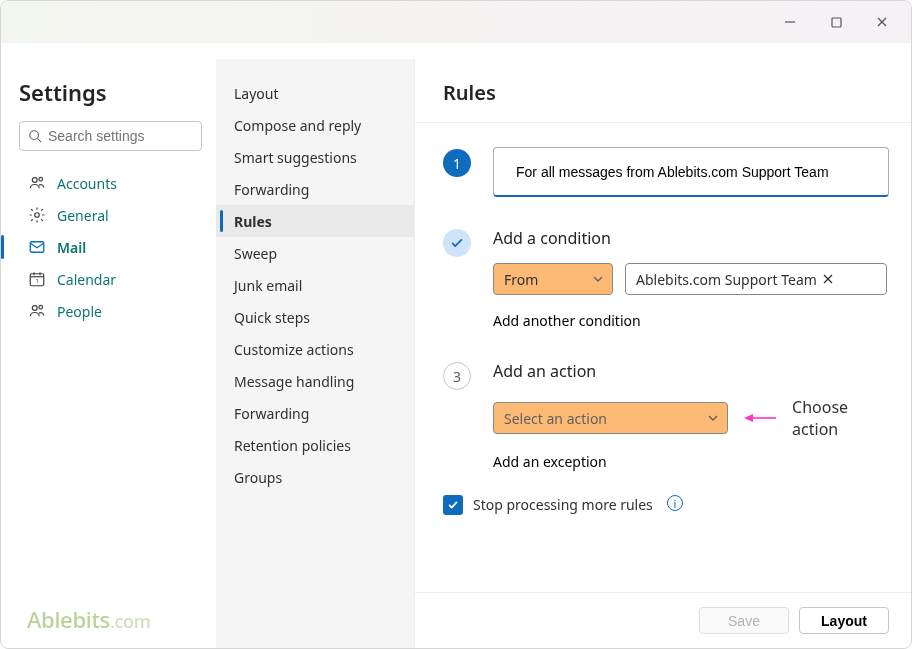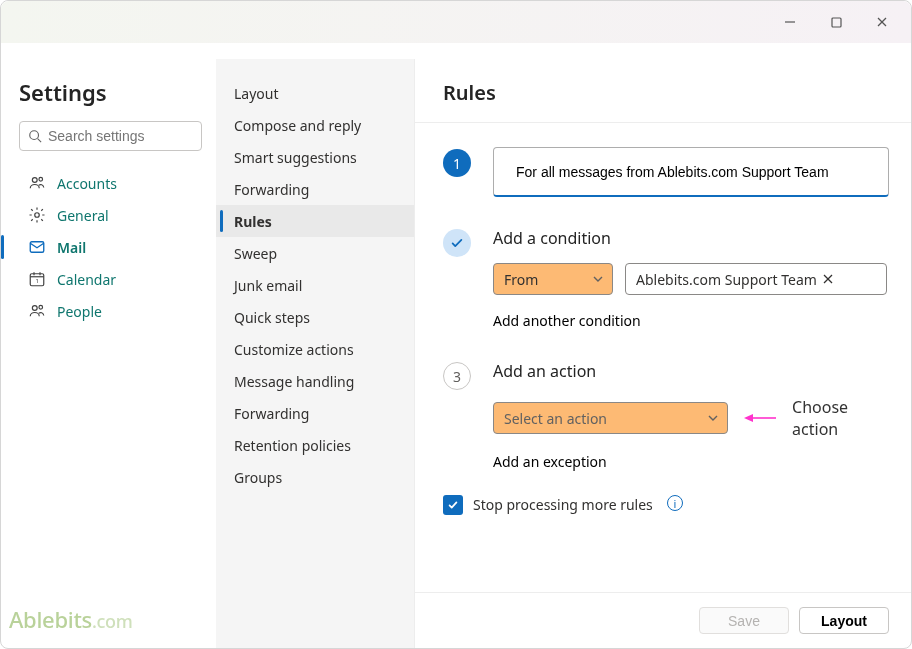--- a/index.html
+++ b/index.html
@@ -94,21 +94,21 @@
   }
   .nav-item.active::before {
     content: "";
     position: absolute;
     left: -18px; top: 4px; bottom: 4px;
     width: 3px; background: #0f6cbd;
     border-radius: 2px;
   }
   .watermark {
     position: absolute;
-    left: 8px; bottom: 14px;
+    left: 26px; bottom: 14px;
     font-size: 22px;
     font-weight: 500;
     color: #b9d29a;
     letter-spacing: -0.3px;
   }
   .watermark .dotcom { color: #cfe0bb; font-size: 18px; }
   
   .subnav {
     width: 204px;
     background: #f5f5f5;

